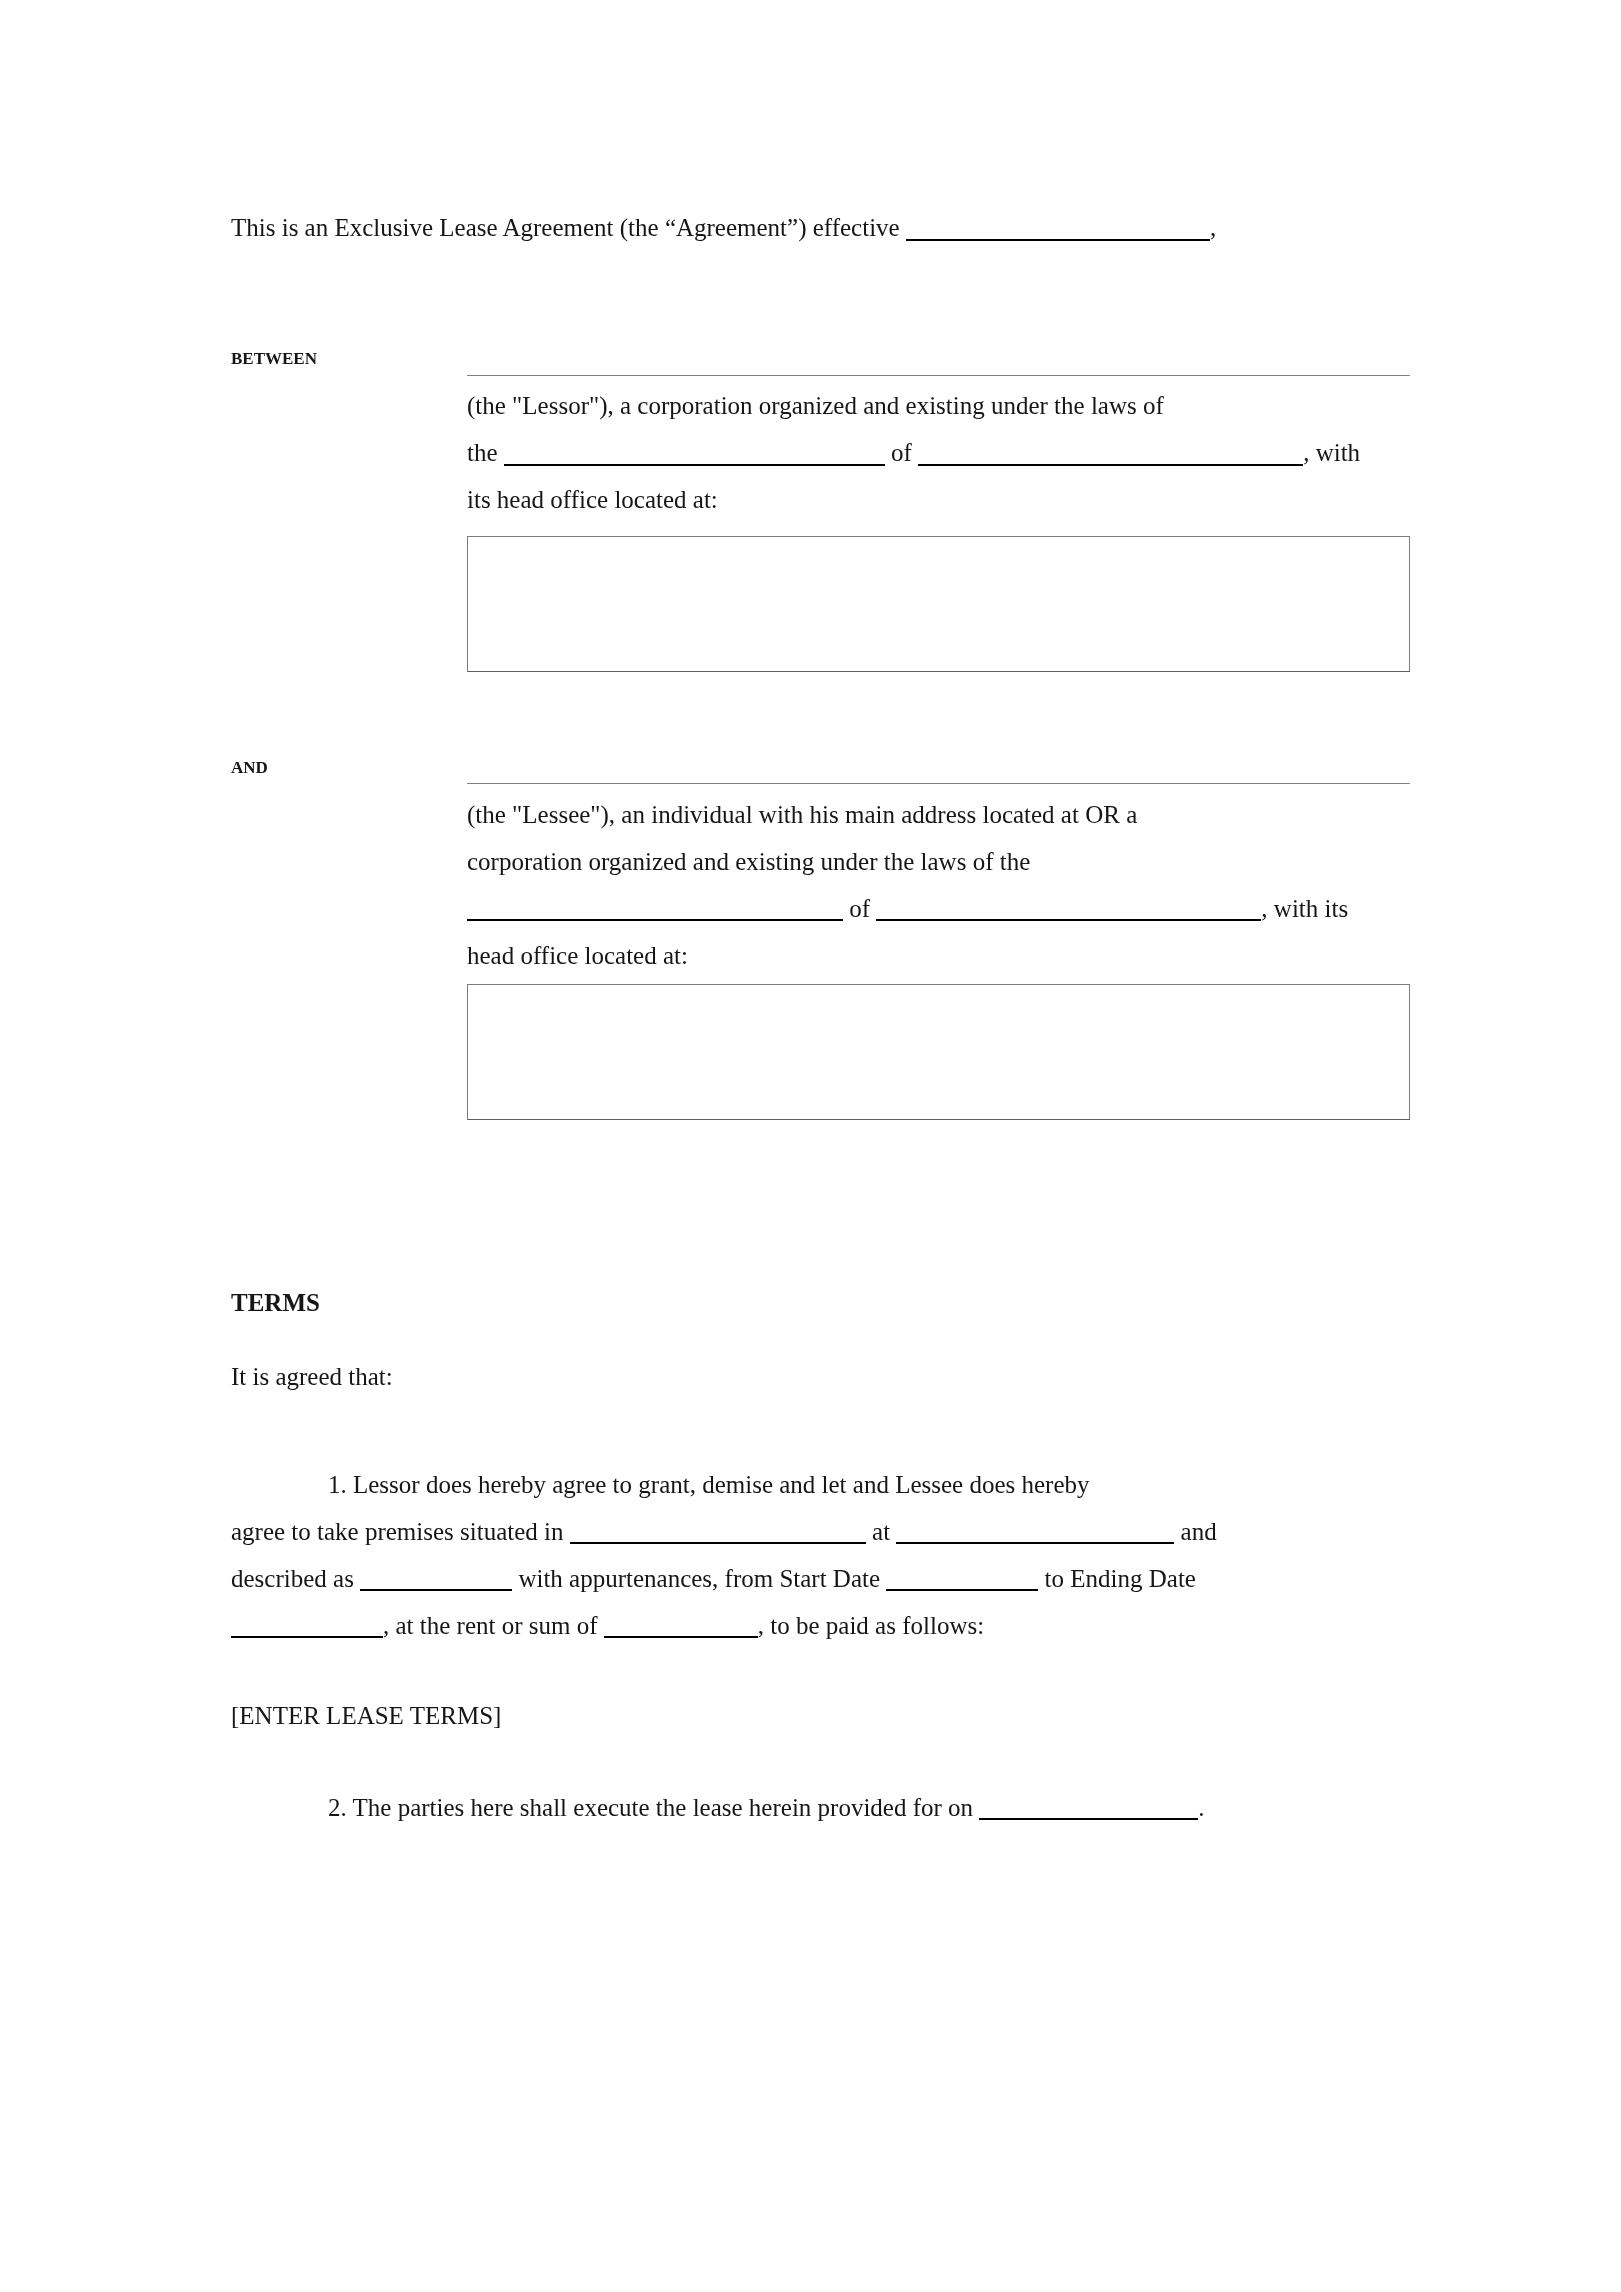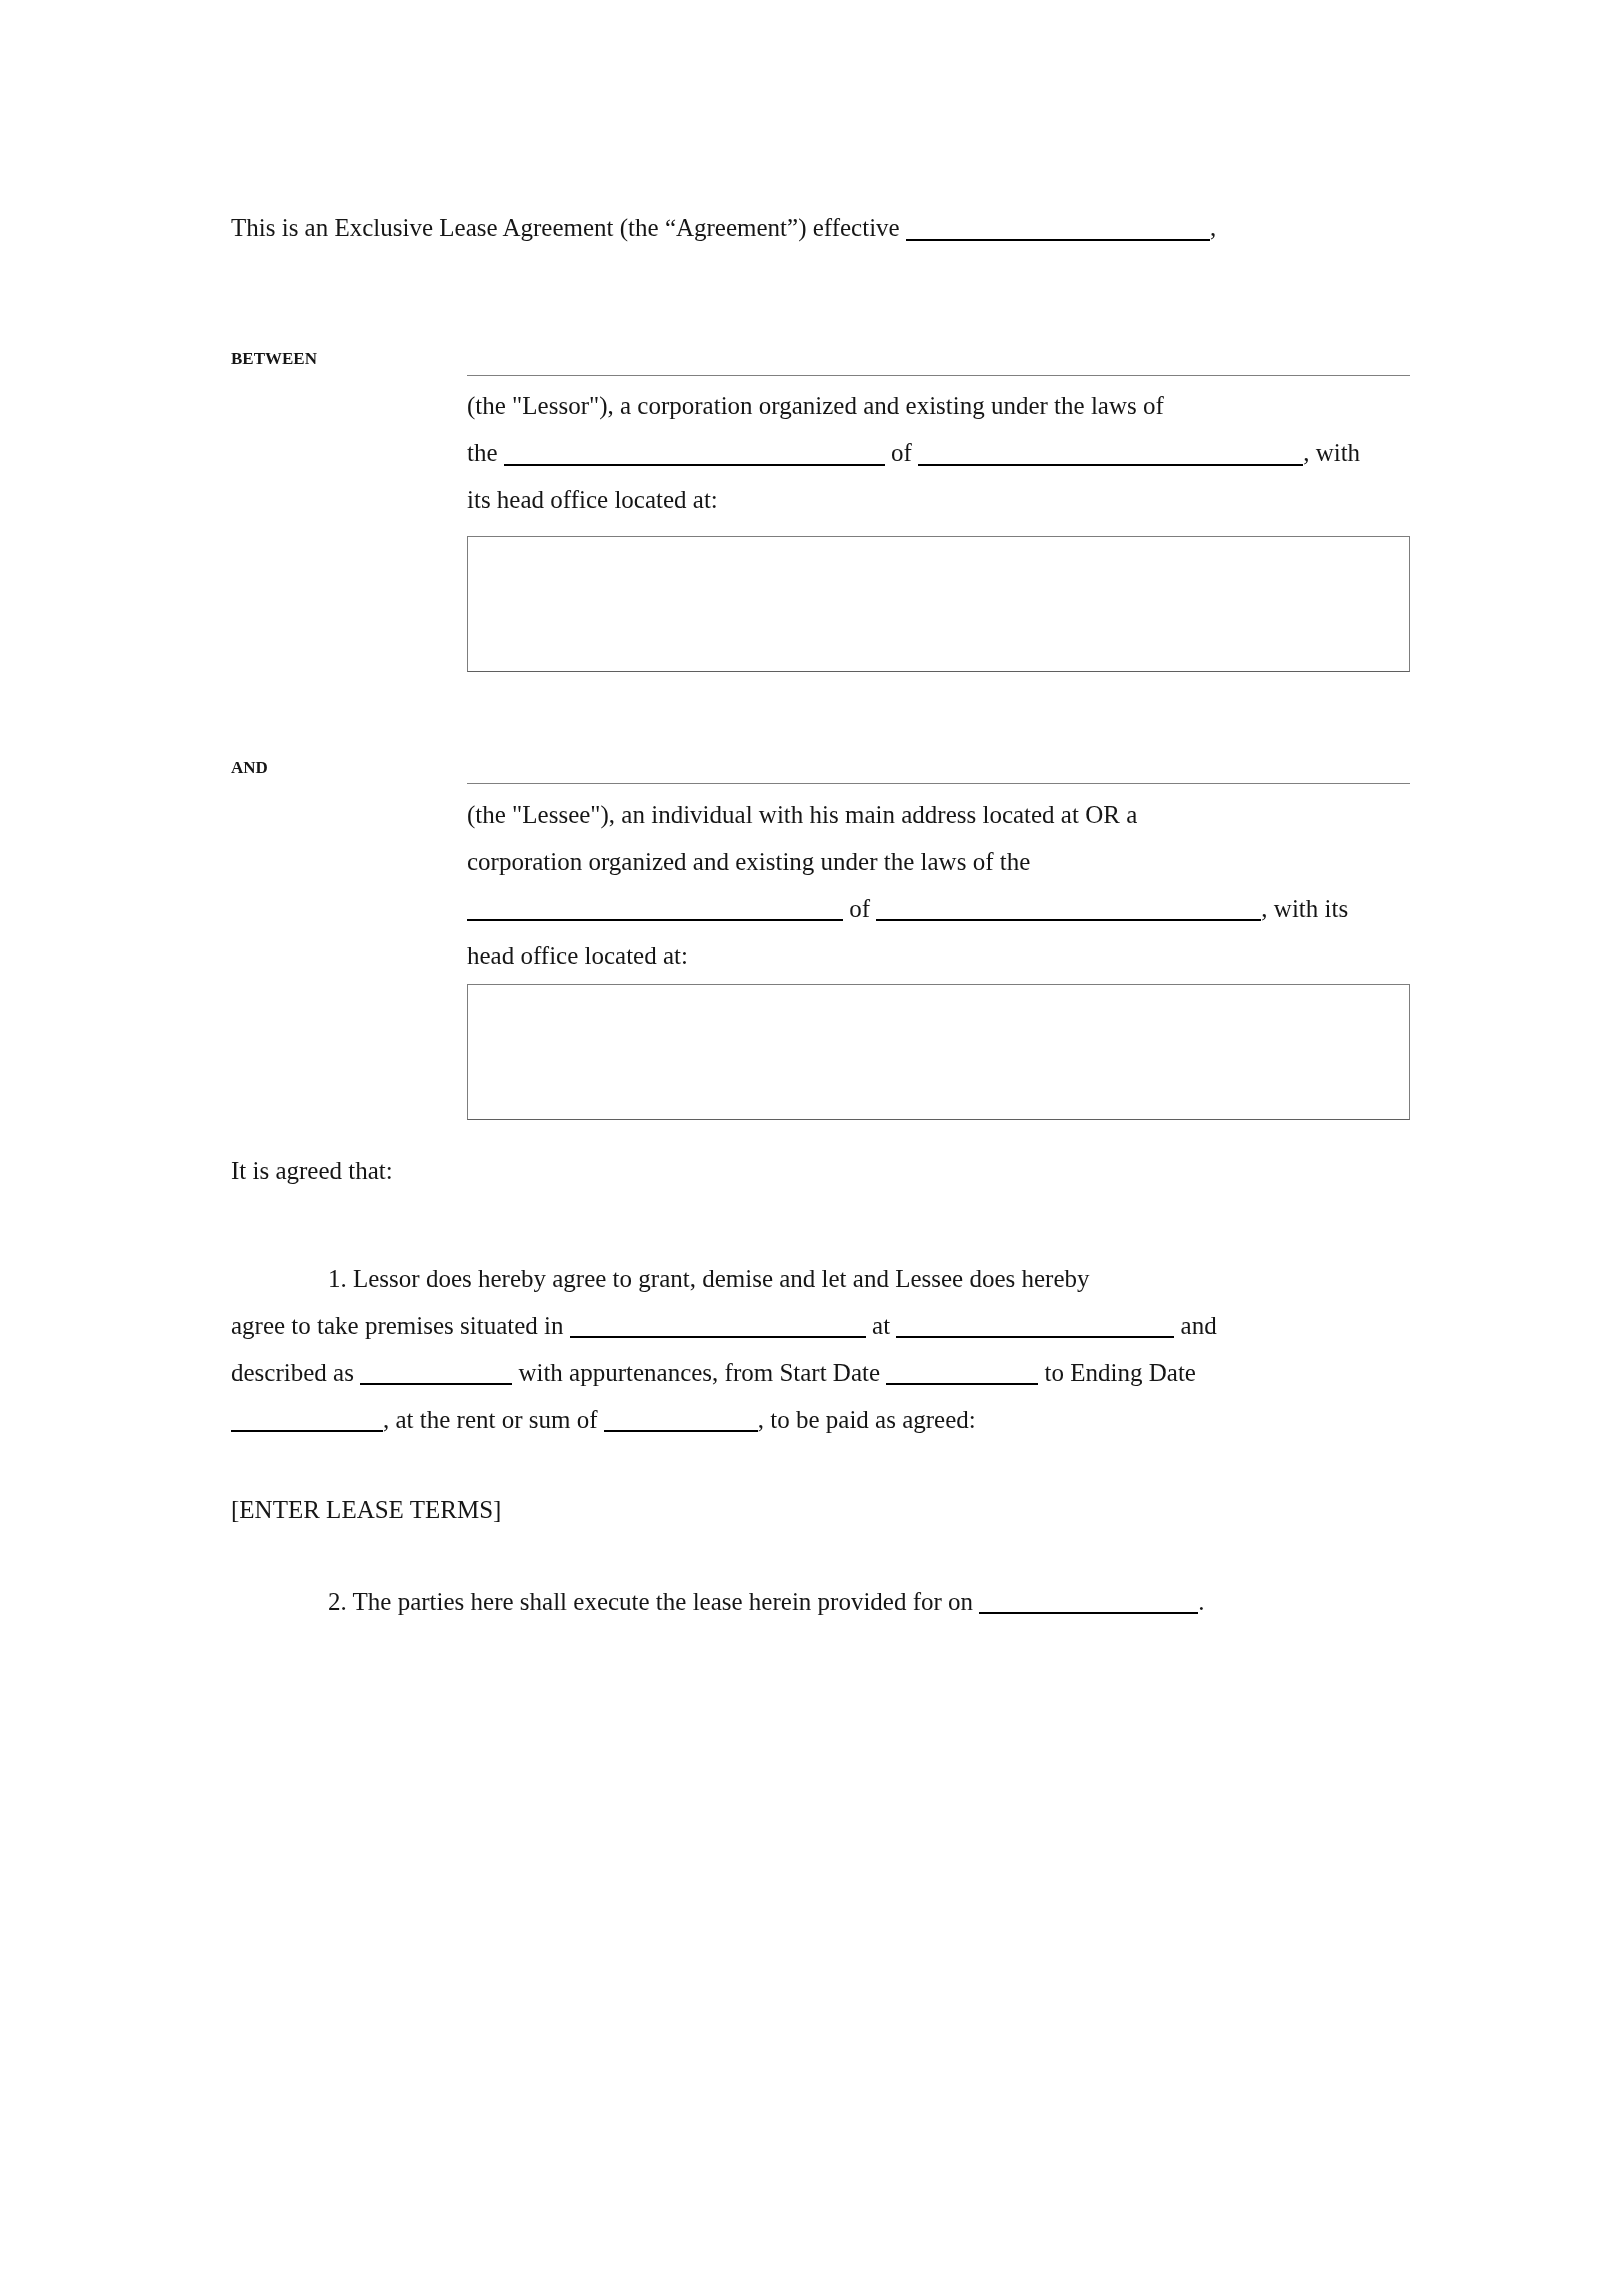--- a/index.html
+++ b/index.html
@@ -117,28 +117,29 @@
 
   <div class="body-text indented clause-block">
       <div class="line"><span class="run">(the "Lessee"), an individual with his main address located at OR a</span></div>
       <div class="line"><span class="run">corporation organized and existing under the laws of the</span></div>
       <div class="line"><span class="blank" style="width: 376px;"></span><span class="run"> of </span><span class="blank" style="width: 385px;"></span><span class="run">, with its</span></div>
       <div class="line"><span class="run">head office located at:</span></div>
     </div>
 
   <div class="address-box lessee"></div>
 
+  <h2 class="terms-heading">TERMS</h2>
 
   <div class="body-text terms-lead">It is agreed that:</div>
 
   <div class="body-text clause clause1">
       <div class="line"><span class="run">1. Lessor does hereby agree to grant, demise and let and Lessee does hereby</span></div>
       <div class="line"><span class="run">agree to take premises situated in </span><span class="blank" style="width: 296px;"></span><span class="run"> at </span><span class="blank" style="width: 278px;"></span><span class="run"> and</span></div>
       <div class="line"><span class="run">described as </span><span class="blank" style="width: 152px;"></span><span class="run"> with appurtenances, from Start Date </span><span class="blank" style="width: 152px;"></span><span class="run"> to Ending Date</span></div>
-      <div class="line"><span class="blank" style="width: 152px;"></span><span class="run">, at the rent or sum of </span><span class="blank" style="width: 154px;"></span><span class="run">, to be paid as agreed:</span></div>
+      <div class="line"><span class="blank" style="width: 152px;"></span><span class="run">, at the rent or sum of </span><span class="blank" style="width: 154px;"></span><span class="run">, to be paid as follows:</span></div>
     </div>
 
   <div class="body-text enter-terms">[ENTER LEASE TERMS]</div>
 
   <div class="body-text clause clause2">
       <div class="line"><span class="run">2. The parties here shall execute the lease herein provided for on </span><span class="blank" style="width: 219px;"></span><span class="run">.</span></div>
     </div>
 
 </div>
 

